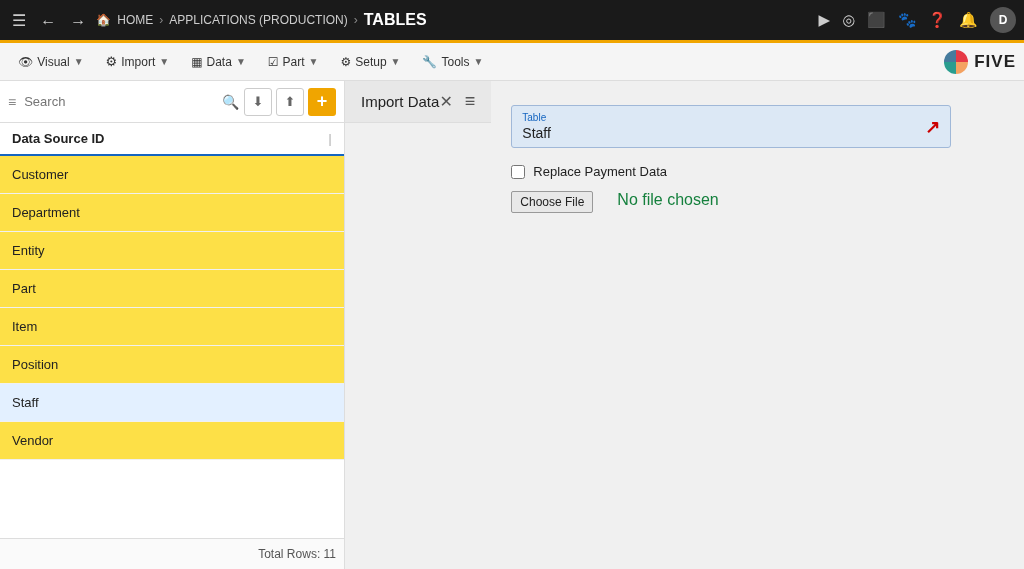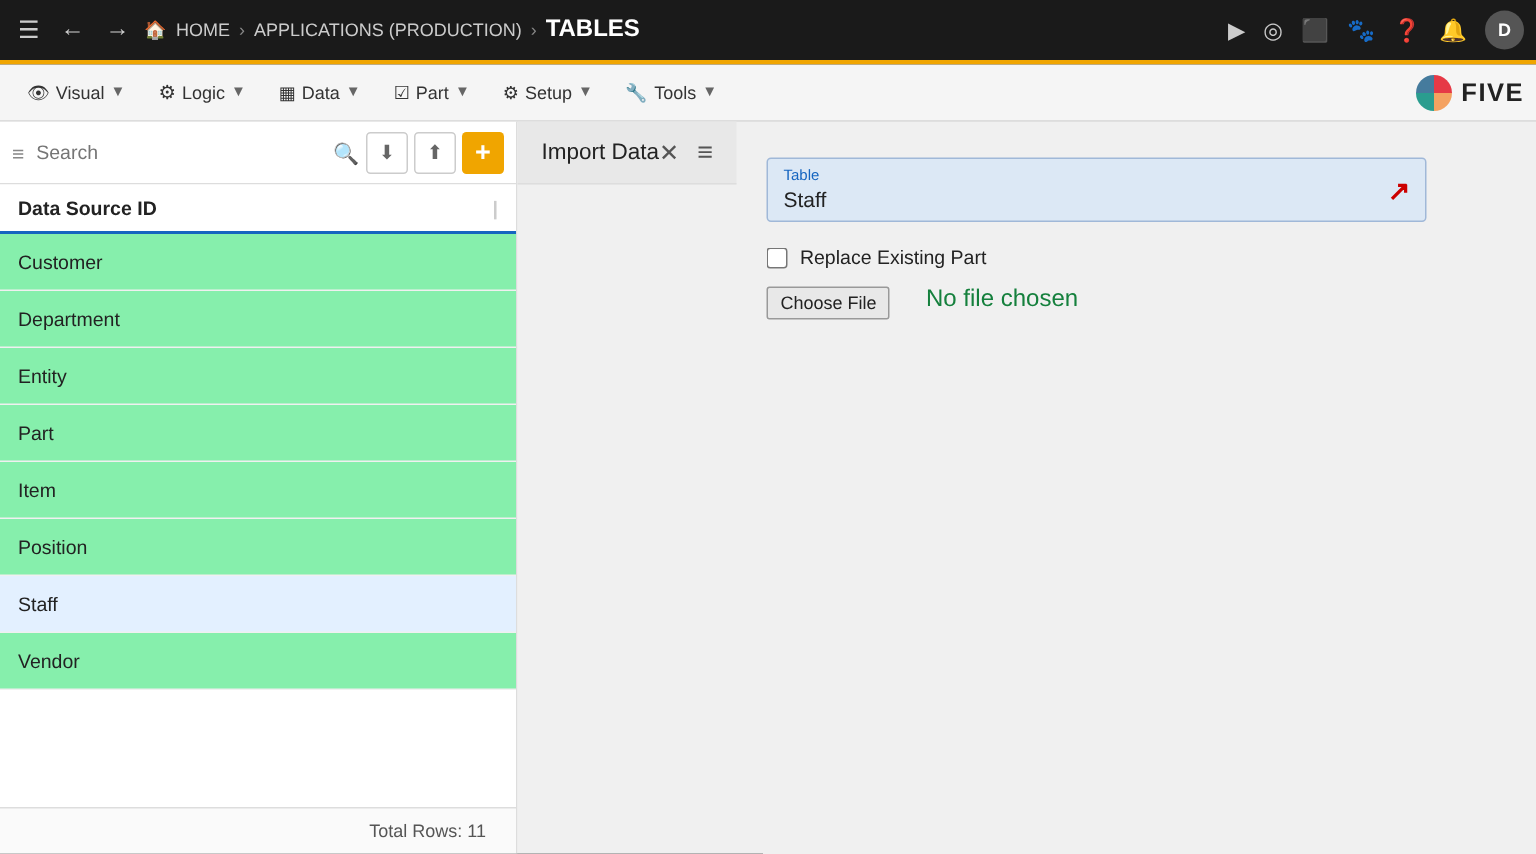--- a/index.html
+++ b/index.html
@@ -128,26 +128,26 @@
     .list-container {
       flex: 1;
       overflow-y: auto;
     }
     .list-item {
       padding: 11px 12px;
       border-bottom: 1px solid #f0f0f0;
       font-size: 13px;
       color: #222;
       cursor: pointer;
-      background: #86efac;
+      background: #fde047;
     }
     .list-item.selected { background: #e3f0ff; }
 
     .list-footer {
-      padding: 8px 20px;
+      padding: 8px 8px;
       text-align: right;
       font-size: 12px;
       color: #555;
       border-top: 1px solid #ddd;
       background: #fafafa;
     }
 
     
     .list-container::-webkit-scrollbar { width: 8px; }
     .list-container::-webkit-scrollbar-track { background: #f0f0f0; }
@@ -278,21 +278,21 @@
 <div class="accent-bar"></div>
 
 <div class="secondary-nav">
   <div class="nav-item">
     <span>👁</span>
     <span>Visual</span>
     <span class="arrow">▼</span>
   </div>
   <div class="nav-item">
     <span style="font-size:13px;">⚙</span>
-    <span>Logic</span>
+    <span>Import</span>
     <span class="arrow">▼</span>
   </div>
   <div class="nav-item">
     <span>▦</span>
     <span>Data</span>
     <span class="arrow">▼</span>
   </div>
   <div class="nav-item">
     <span>☑</span>
     <span>Part</span>
@@ -372,21 +372,21 @@
       <div class="form-field">
         <div class="table-select-wrapper">
           <div class="field-label">Table</div>
           <div class="field-value">Staff</div>
           <span class="dropdown-arrow" style="color:#cc0000;font-size:18px;font-weight:bold;">↗</span>
         </div>
       </div>
 
       <div class="checkbox-row">
         <input type="checkbox" id="replaceCheckbox" style="">
-        <label for="replaceCheckbox">Replace Existing Part</label>
+        <label for="replaceCheckbox">Replace Payment Data</label>
       </div>
 
       <div class="file-row">
         <button class="choose-file-btn">Choose File</button>
         <span class="file-status">No file chosen</span>
       </div>
 
     </div>
   </div>
 </div>

